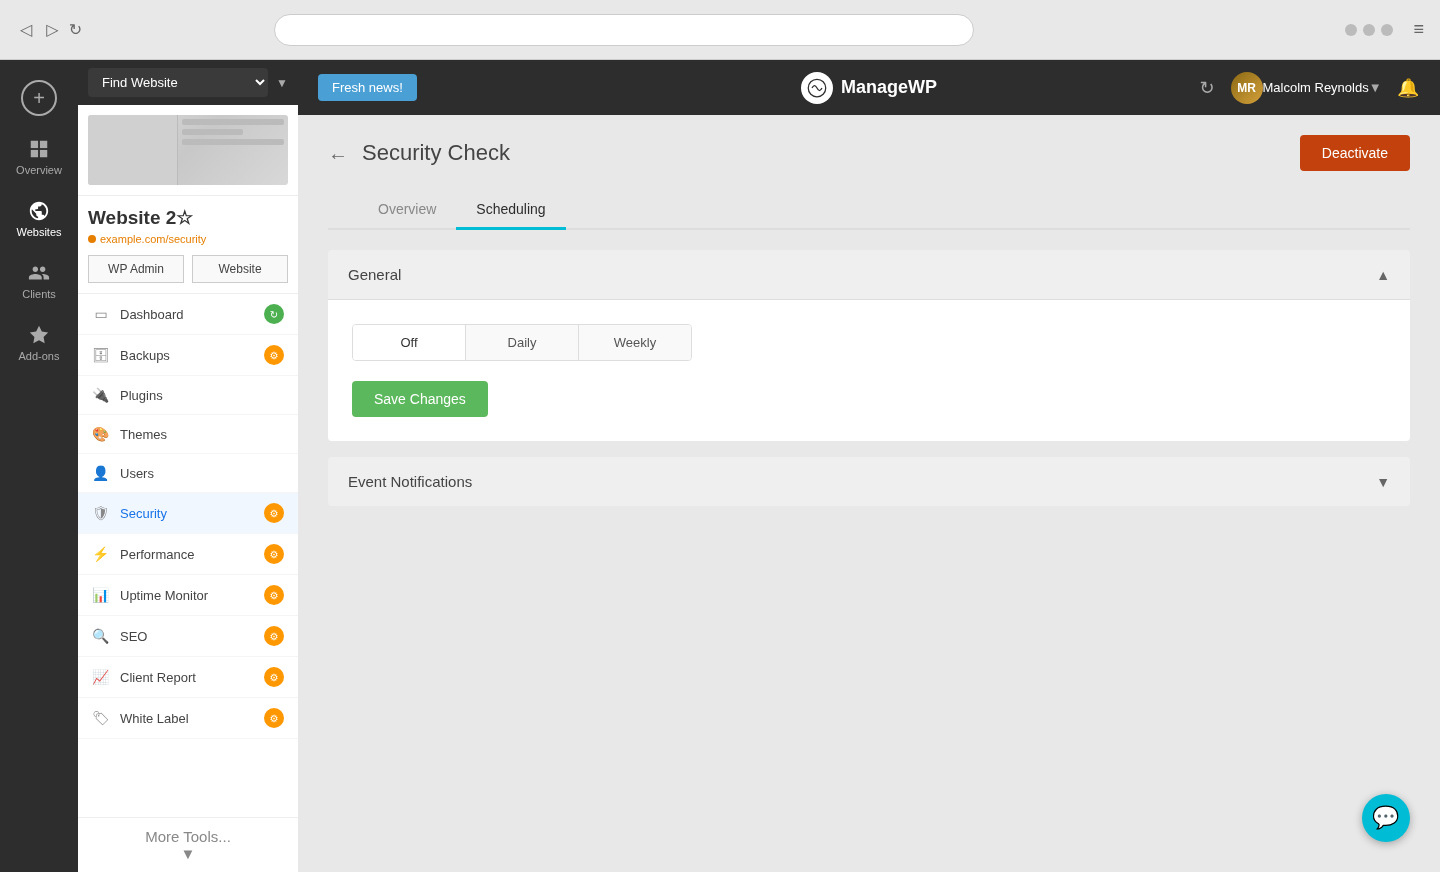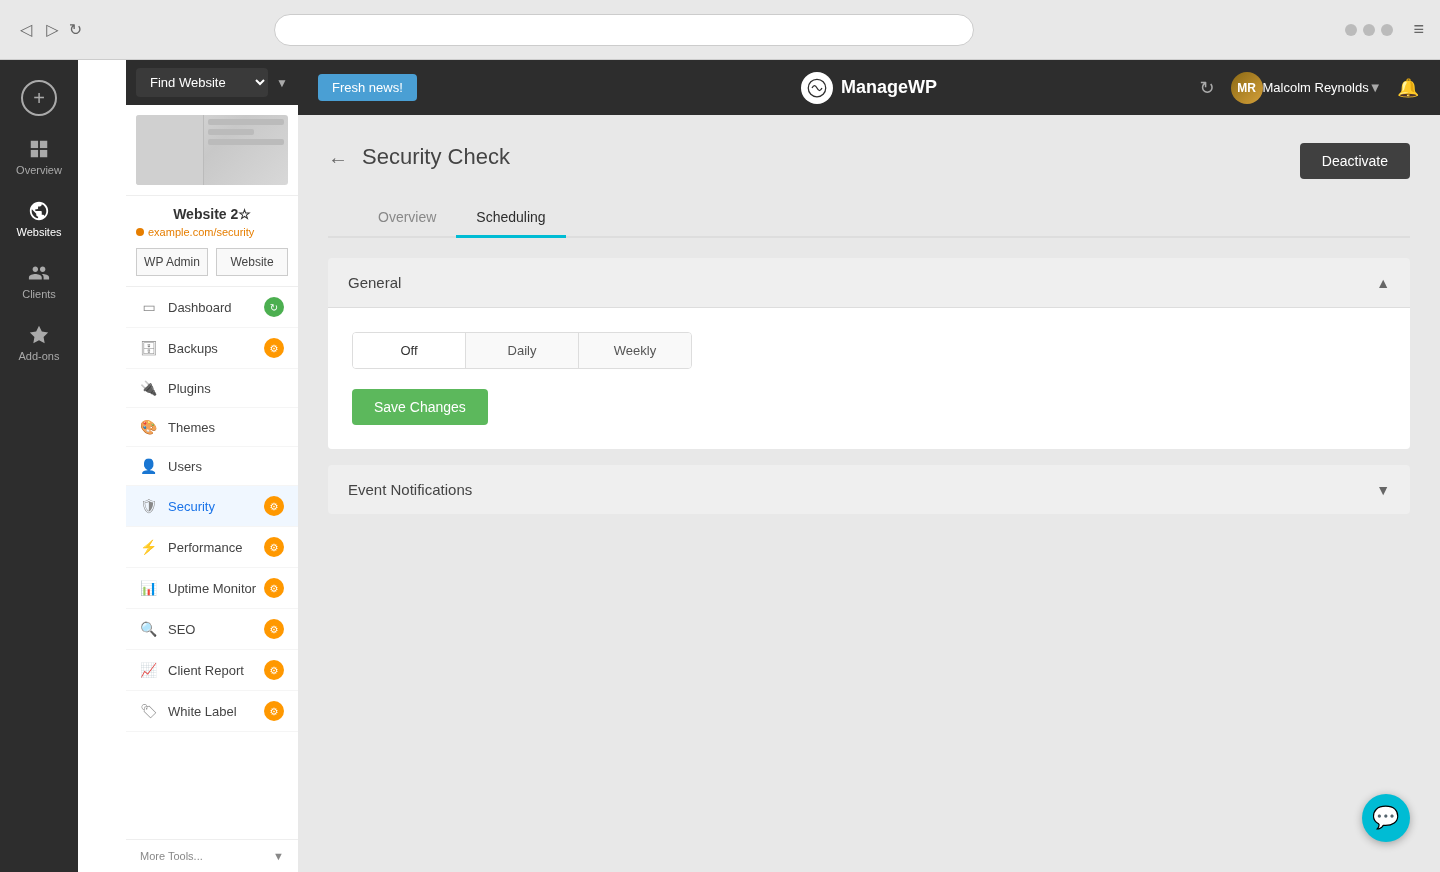--- a/index.html
+++ b/index.html
@@ -68,21 +68,20 @@
       font-size: 20px; color: #aaa; cursor: pointer; margin: 10px 0;
     }
 
     
     .sidebar {
       width: 220px;
       background: #fff;
       display: flex;
       flex-direction: column;
       overflow-y: auto;
-      padding-left: 48px;
     }
 
     .sidebar-header {
       background: #2d2d2d;
       padding: 8px 10px;
       display: flex;
       align-items: center;
       gap: 8px;
     }
     .sidebar-select {
@@ -125,26 +124,26 @@
       border-radius: 2px;
       margin-bottom: 4px;
     }
     .preview-line.short { width: 60%; }
 
     .website-info {
       padding: 10px;
       border-bottom: 1px solid #eee;
     }
     .website-name {
-      font-size: 14px;
+      font-size: 19px;
       font-weight: 600;
       color: #333;
       display: flex;
       align-items: center;
-      justify-content: center;
+      justify-content: flex-start;
     }
     .website-url {
       font-size: 11px;
       color: #e67e00;
       margin-top: 4px;
       display: flex;
       align-items: center;
       gap: 4px;
     }
     .website-url-dot {
@@ -188,27 +187,28 @@
       width: 20px; height: 20px;
       border-radius: 50%;
       display: flex; align-items: center; justify-content: center;
       font-size: 10px;
     }
     .badge-green { background: #4caf50; }
     .badge-orange { background: #ff9800; }
 
     .sidebar-more {
       padding: 10px 14px;
-      font-size: 11px;
+      font-size: 15px;
       color: #888;
       cursor: pointer;
       display: flex;
       align-items: center;
       justify-content: space-between;
       border-top: 1px solid #eee;
+      flex-direction: column;
     }
 
     
     .top-navbar {
       height: 55px;
       background: #2d2d2d;
       display: flex;
       align-items: center;
       padding: 0 20px;
       gap: 16px;
@@ -295,29 +295,28 @@
       cursor: pointer;
       background: none;
       border: none;
     }
     .page-title {
       font-size: 22px;
       color: #444;
       font-weight: 400;
     }
     .deactivate-btn {
-      background: #404040;
+      background: #c2410c;
       color: #fff;
       border: none;
       padding: 10px 22px;
       border-radius: 4px;
       font-size: 14px;
       cursor: pointer;
       font-weight: 500;
-      margin-top: 8px;
     }
 
     
     .tabs-container {
       padding: 10px 30px 0;
       display: flex;
       gap: 0;
       border-bottom: 2px solid #ddd;
       margin: 10px 30px 0;
     }

